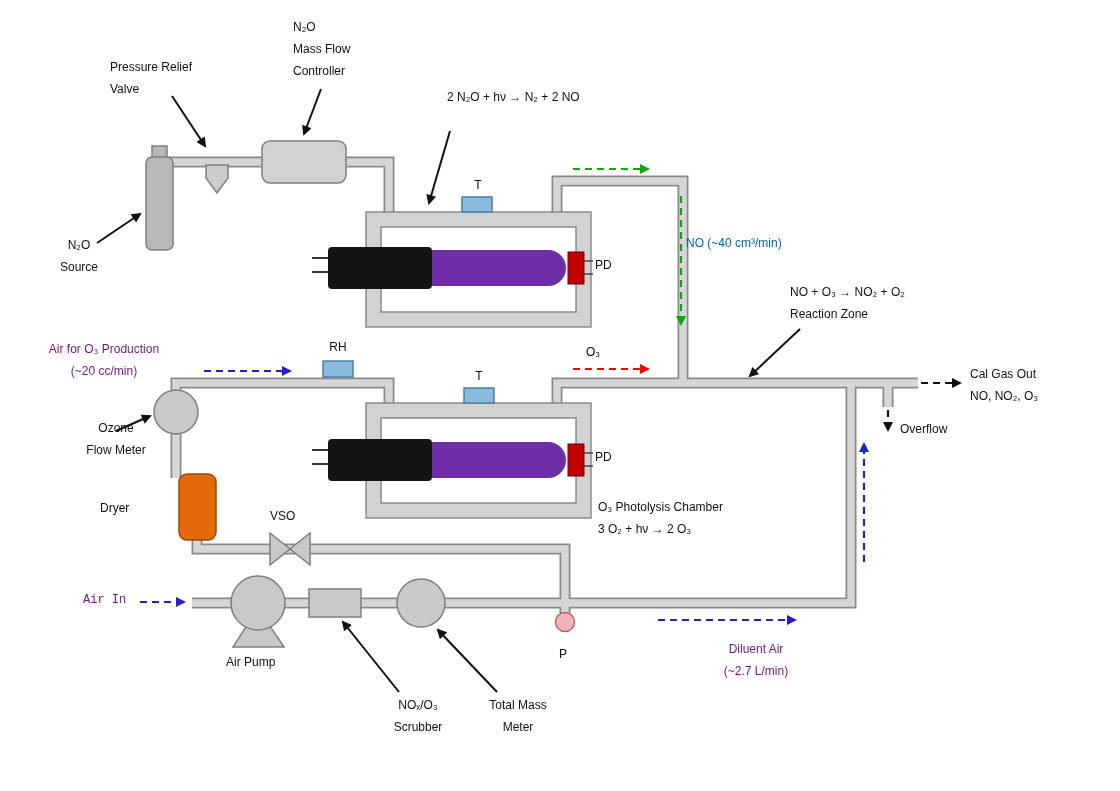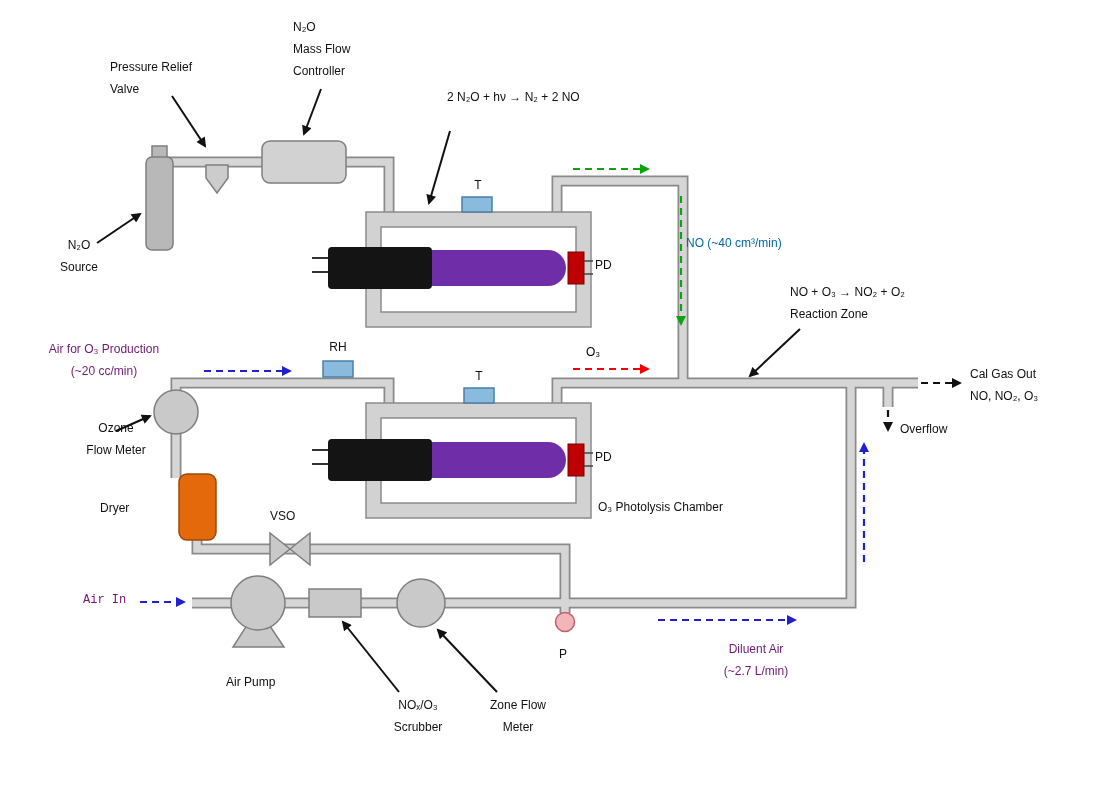--- a/index.html
+++ b/index.html
@@ -188,37 +188,38 @@
   <div class="lbl" style="left:100px;top:497px;">
     <span>Dryer</span>
   </div>
 
   <div class="lbl" style="left:270px;top:505px;">
     <span>VSO</span>
   </div>
 
   <div class="lbl" style="left:598px;top:496px;">
     <span>O₃ Photolysis Chamber</span>
+    <span>3 O₂ + hν → 2 O₃</span>
   </div>
 
   <div class="lbl blue" style="left:83px;top:589px;font-family:Liberation Mono, monospace;">
     <span>Air In</span>
   </div>
 
-  <div class="lbl" style="left:226px;top:651px;margin-top:20px;">
+  <div class="lbl" style="left:226px;top:651px;">
     <span>Air Pump</span>
   </div>
 
   <div class="lbl center" style="left:372px;top:694px;width:92px;">
     <span>NOₓ/O₃</span>
     <span>Scrubber</span>
   </div>
 
   <div class="lbl center" style="left:472px;top:694px;width:92px;">
-    <span>Zone Flow</span>
+    <span>Total Mass</span>
     <span>Meter</span>
   </div>
 
   <div class="lbl" style="left:559px;top:643px;">
     <span>P</span>
   </div>
 
   <div class="lbl blue center" style="left:692px;top:638px;width:128px;">
     <span>Diluent Air</span>
     <span>(~2.7 L/min)</span>

